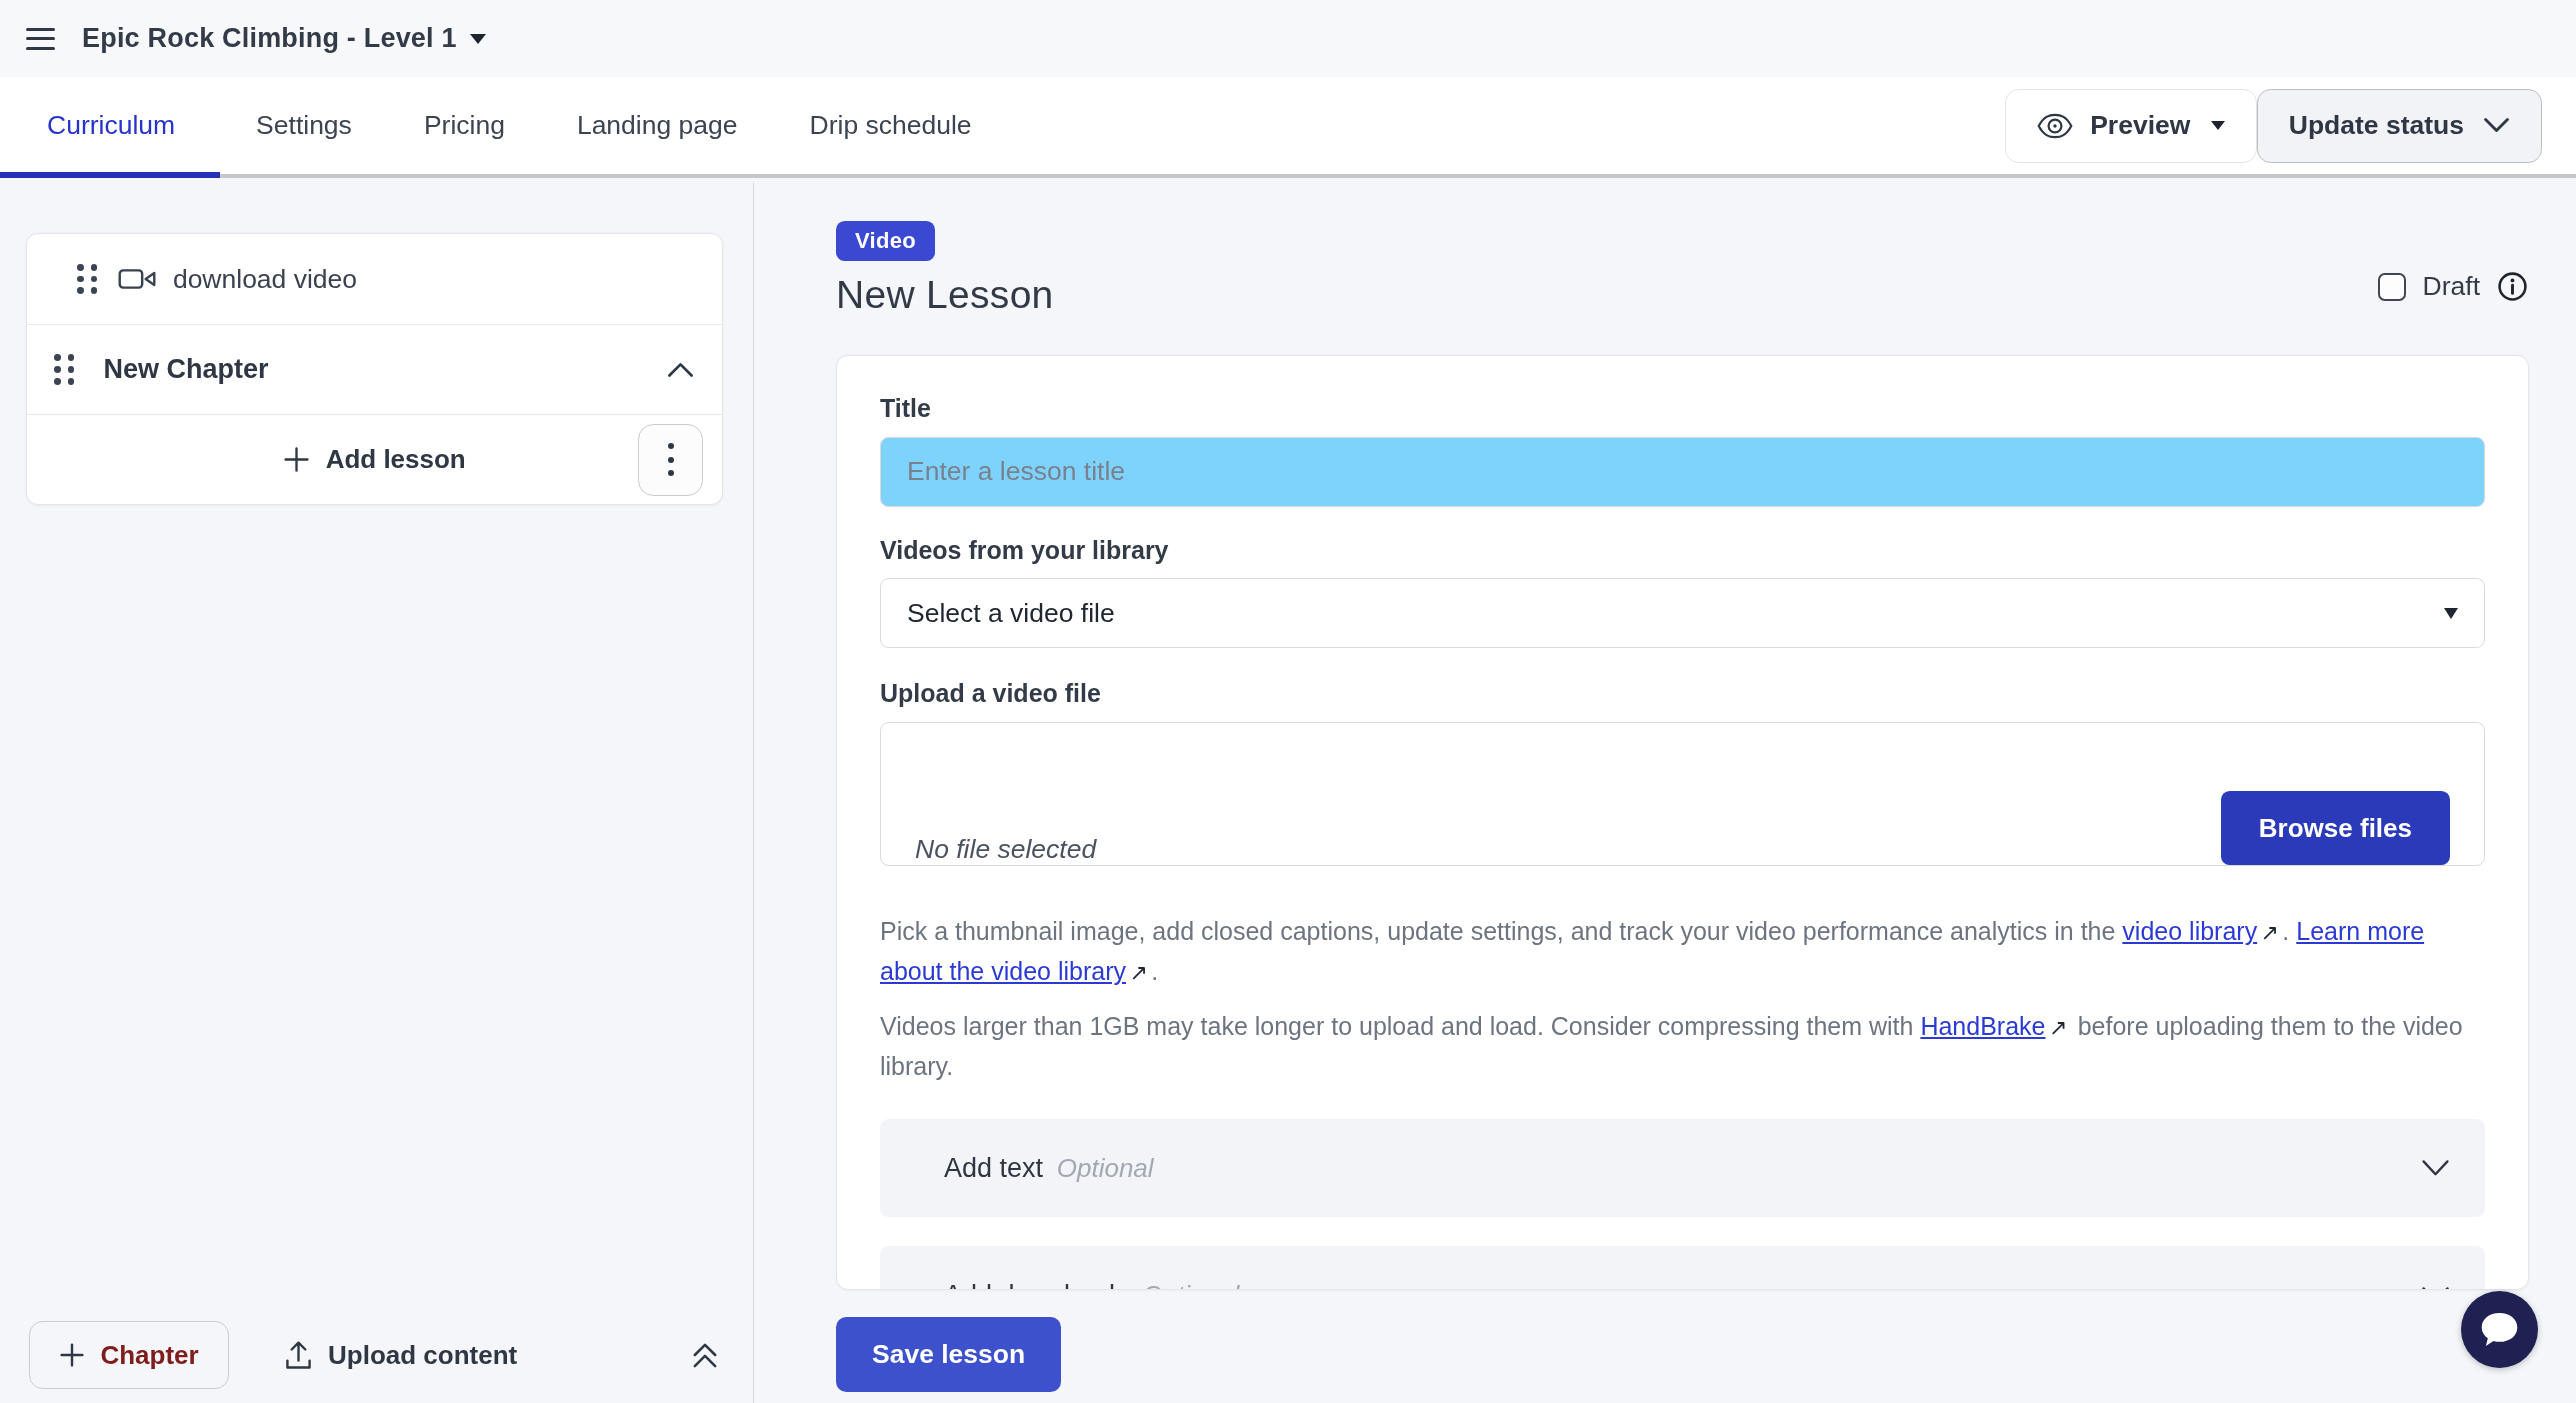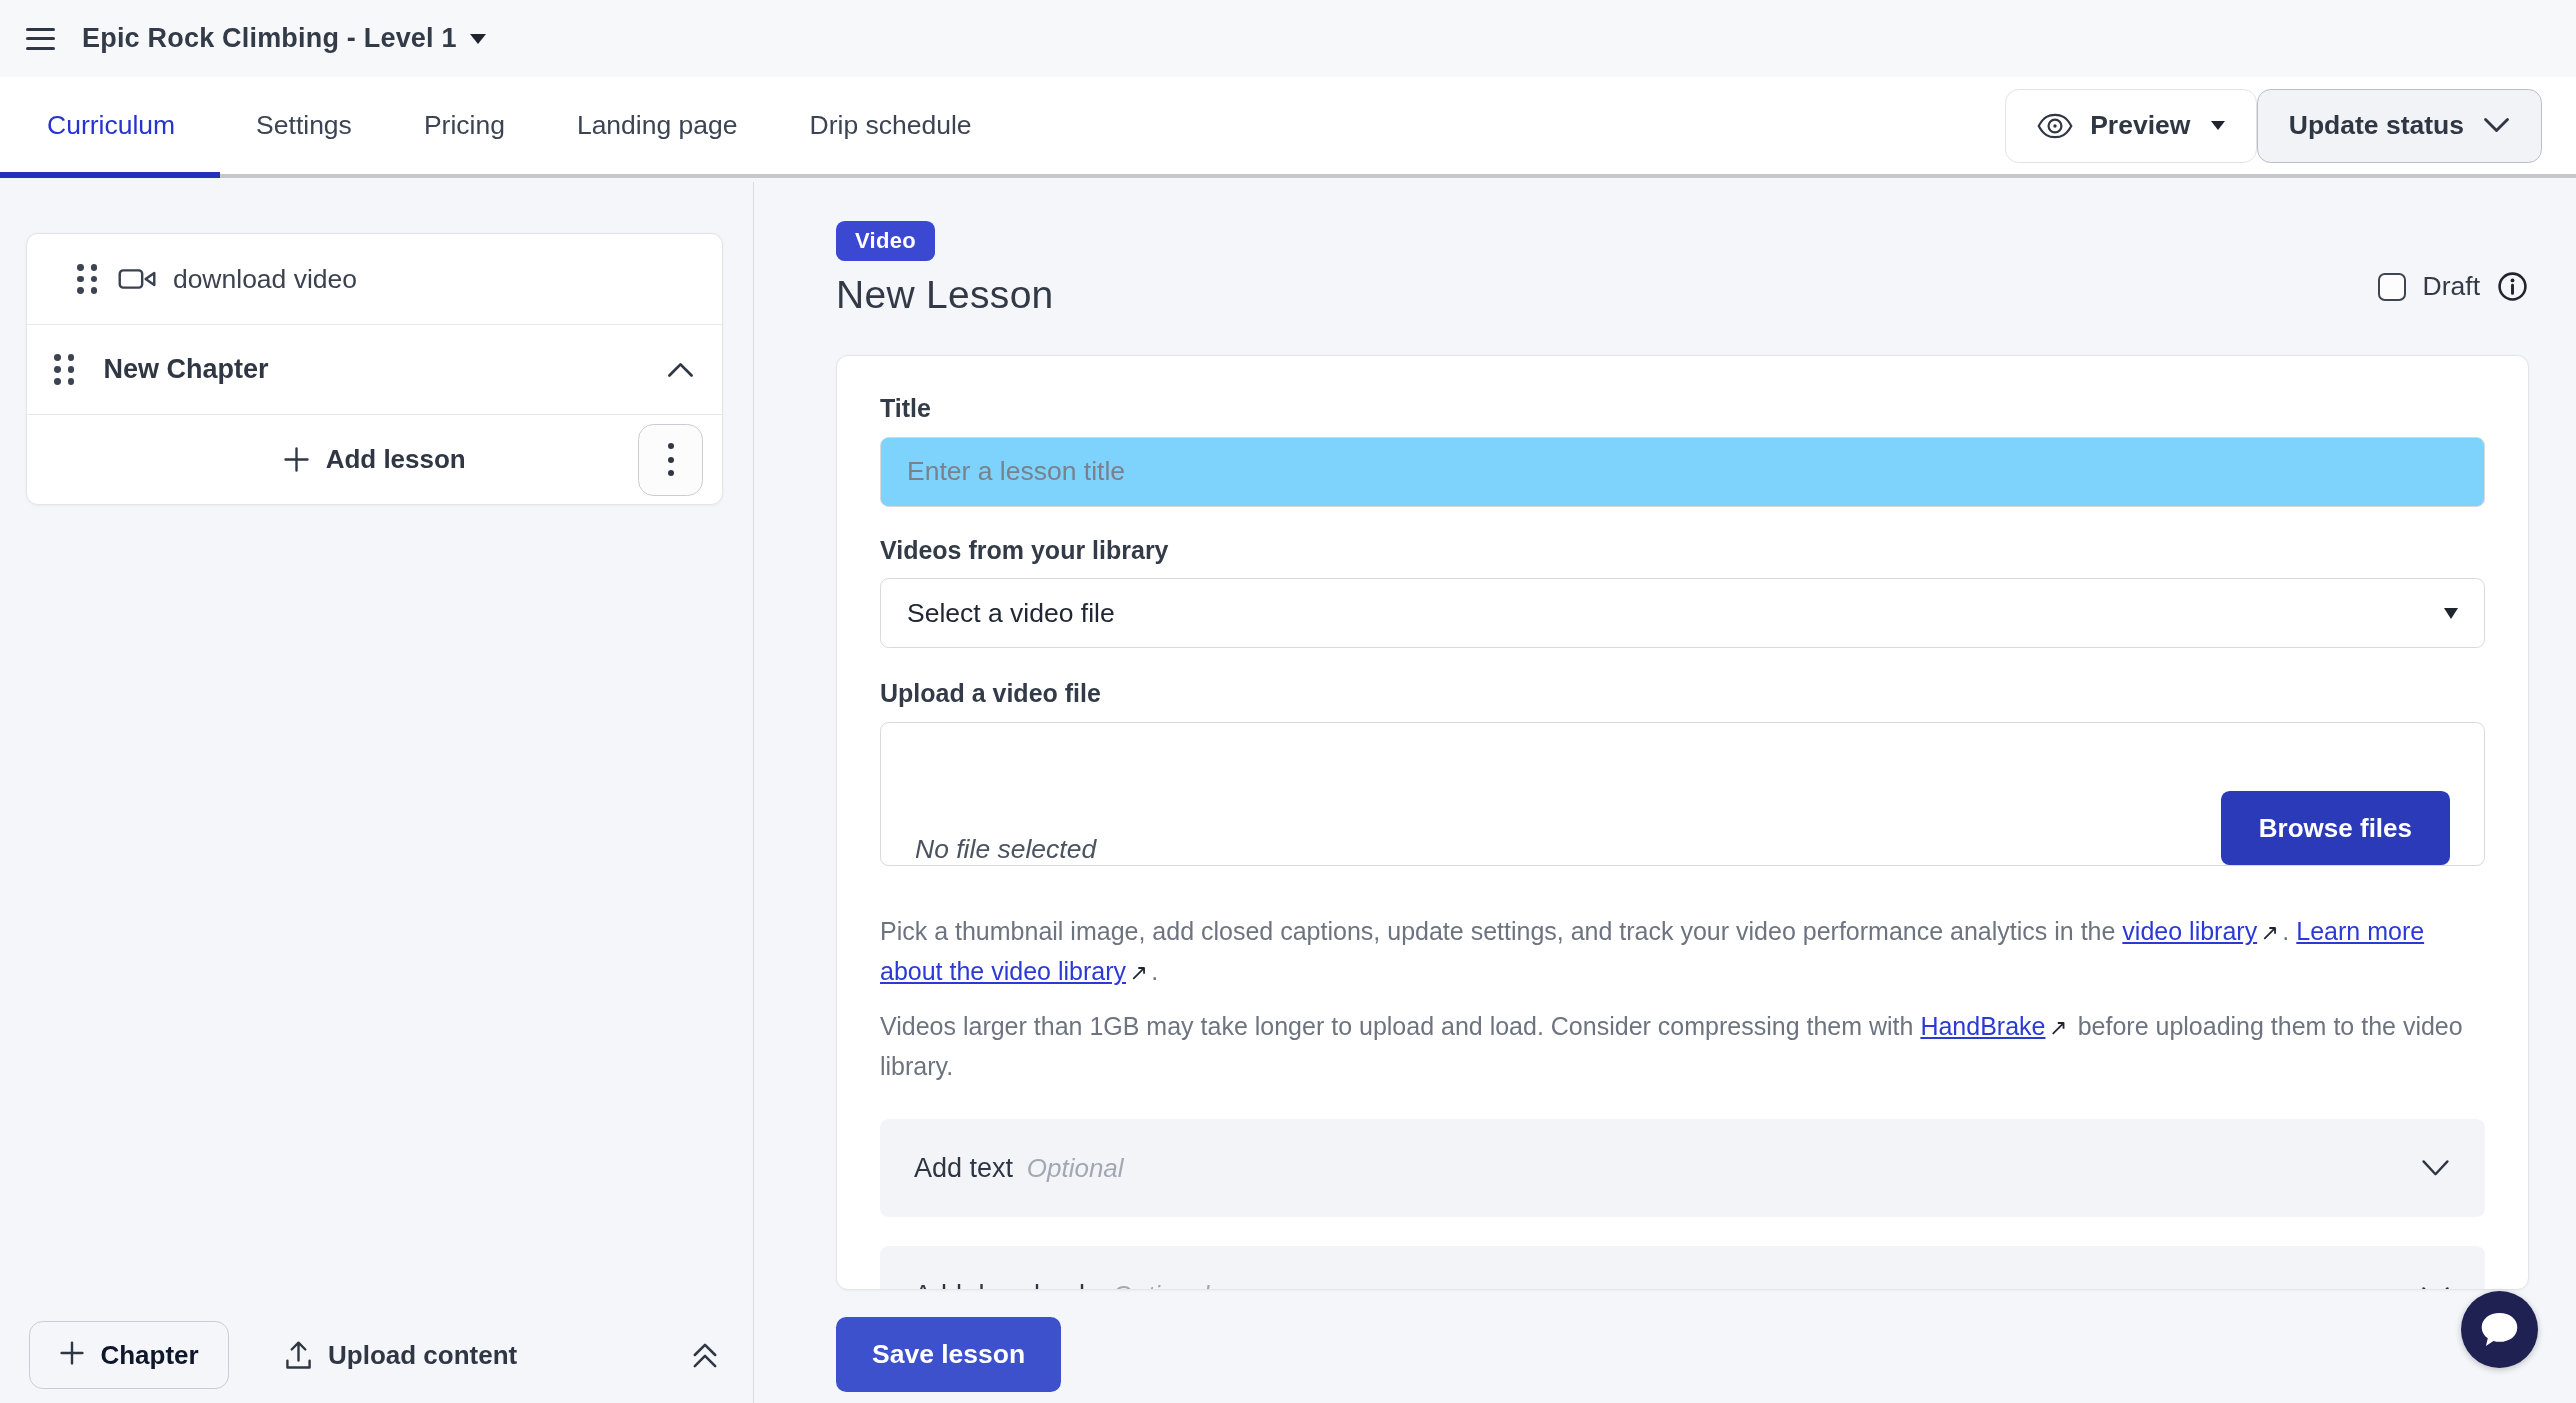--- a/index.html
+++ b/index.html
@@ -56,22 +56,22 @@
   .addlesson-label { font-size:26px; font-weight:700; color:#2f3744; margin-left:15.4px; }
   .kebab-btn { position:absolute; right:19px; top:50%; transform:translateY(-50%); width:65px; height:72px;
                border:1.7px solid #caccd2; border-radius:15.4px; background:#fcfcfd; display:flex; flex-direction:column;
                align-items:center; justify-content:center; gap:7.7px; cursor:pointer; }
   .kebab-btn i { width:6px; height:6px; border-radius:50%; background:#2f3744; }
 
   
   .sidebar-footer { position:absolute; left:0; right:1.7px; bottom:0; height:96px; display:flex;
                     align-items:center; padding:0 29px; background:#f5f6f9; }
   .btn-chapter { height:68px; border:1.7px solid #c9ccd2; border-radius:13.7px; background:transparent;
-                 display:flex; gap:15.4px; padding:18px 29px; cursor:pointer;
-                 font-size:26px; font-weight:700; color:#0f172a; }
+                 display:flex; align-items:center; gap:15.4px; padding:0 29px; cursor:pointer;
+                 font-size:26px; font-weight:700; color:#7f1d1d; }
   .upload-content { display:flex; align-items:center; gap:15.4px; margin-left:55px; cursor:pointer;
                     font-size:26px; font-weight:700; color:#2f3744; }
   .collapse-btn { margin-left:auto; cursor:pointer; display:flex; align-items:center; }
 
   
   .lesson-header { position:absolute; left:80px; top:39px; right:48px; }
   .type-badge { display:inline-block; background:#3b49d2; color:#ffffff; font-size:22px; font-weight:700;
                 padding:6.8px 19px; border-radius:8.6px; letter-spacing:0.3px; }
   .lesson-title-main { font-size:39px; font-weight:500; color:#323a47; margin-top:12px; letter-spacing:0.3px; }
   .draft-wrap { position:absolute; right:0; top:50px; display:flex; align-items:center; gap:17px; }
@@ -95,21 +95,21 @@
   .no-file { font-size:26.5px; font-style:italic; color:#4b5260; }
   .btn-browse { margin-left:auto; height:74px; background:#2a3ab8; color:#ffffff; border:none; border-radius:8.6px;
                 padding:0 38px; font-size:26px; font-weight:700; font-family:"Liberation Sans", sans-serif; cursor:pointer; }
   .help-p { font-size:25px; color:#6d7480; line-height:39px; margin-top:46px; max-width:1609px; }
   .help-p.second { margin-top:15.4px; }
   .help-link { color:#2b3ad4; text-decoration:underline; cursor:pointer; }
   .ext-arrow { color:#1f2630; text-decoration:none; font-size:22px; margin:0 3.4px; display:inline-block; }
   .accordion { width:100%; height:98px; background:#f3f4f8; border-radius:8.6px; display:flex; align-items:center;
                padding:0 34px; cursor:pointer; margin-top:29px; }
   .accordion.first { margin-top:33px; }
-  .acc-title { font-size:27px; font-weight:500; color:#2e3643; }
+  .acc-title { font-size:27px; font-weight:500; color:#2e3643;margin-left:30px; }
   .acc-optional { font-size:26px; font-style:italic; color:#a2a8b3; margin-left:13.7px; }
   .acc-chevron { margin-left:auto; display:flex; align-items:center; }
 
   .btn-save { position:absolute; left:80px; top:1135px; height:75px; background:#3d51cd; color:#fff; border:none;
               border-radius:10.3px; padding:0 36px; font-size:26.5px; font-weight:700;
               font-family:"Liberation Sans", sans-serif; cursor:pointer; }
 
   .chat-fab { position:absolute; right:38px; top:1109px; width:77px; height:77px; border-radius:50%;
               background:#1e2152; display:flex; align-items:center; justify-content:center; cursor:pointer;
               box-shadow:0 1.7px 6.8px rgba(20,24,40,.25); }

